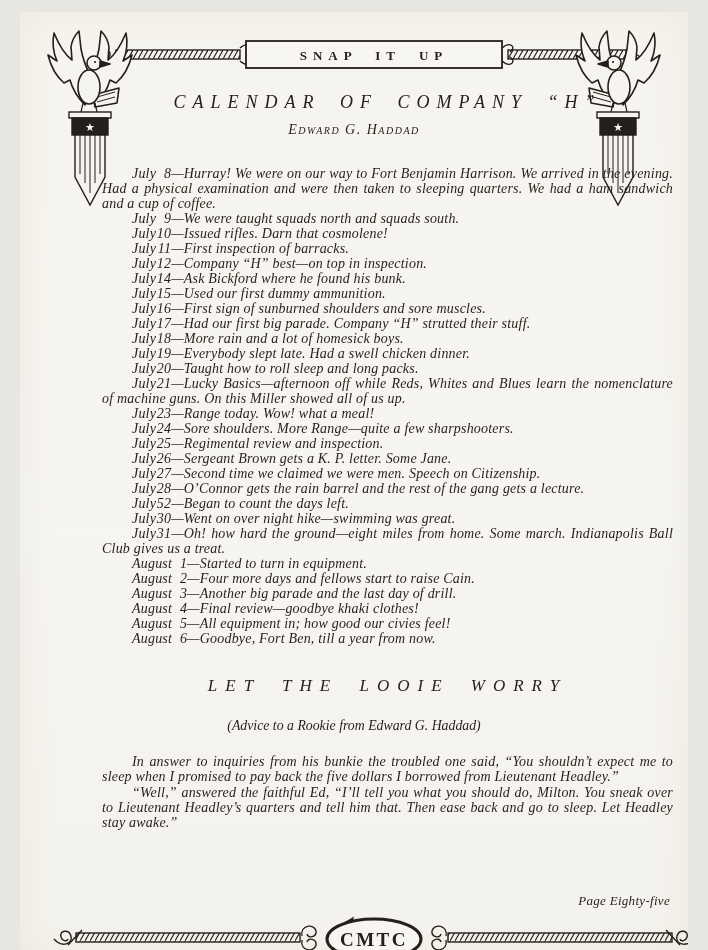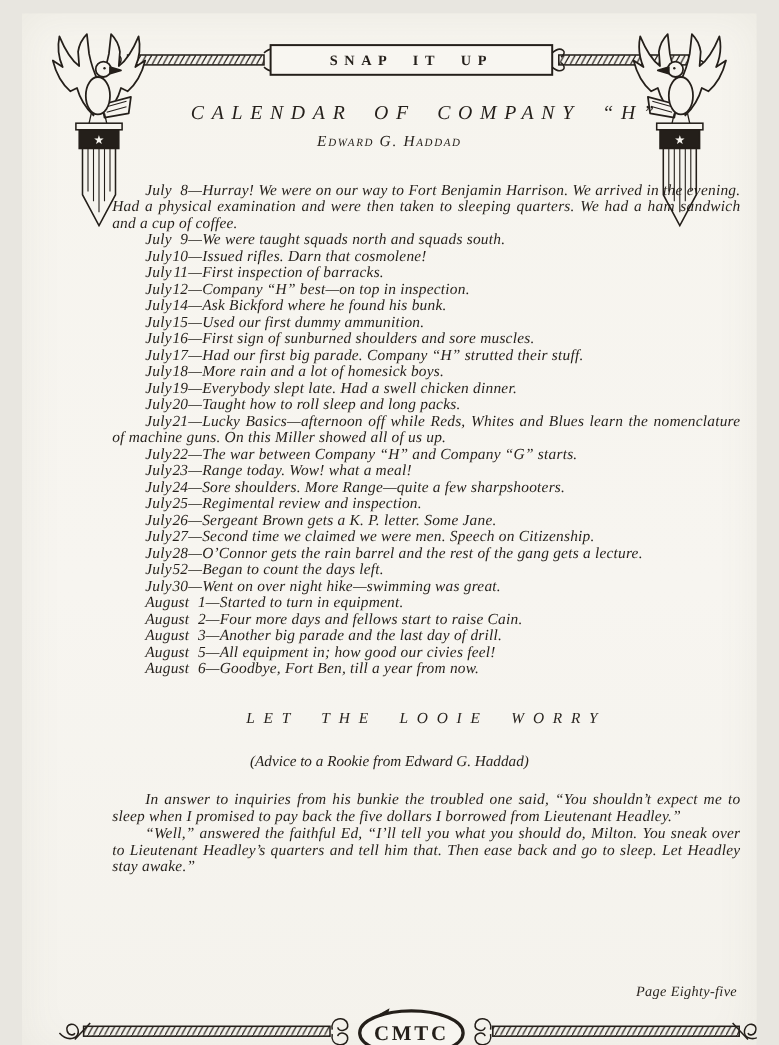--- a/index.html
+++ b/index.html
@@ -9,21 +9,21 @@
     font-family:"Liberation Serif","DejaVu Serif",serif;color:#241f1a;
     box-shadow:inset 0 0 40px rgba(120,110,90,0.08);
   }
   .content{position:absolute;left:0;top:0;right:0;bottom:0;padding:0 15px 16px 82px;font-style:italic;}
   .center-full{margin-left:-82px;margin-right:-15px;text-align:center;}
   .article-title{margin:80px 0 0 0;font-weight:normal;font-size:18px;letter-spacing:7px;word-spacing:8px;}
   .byline{margin-top:9px;font-variant:small-caps;font-size:14px;letter-spacing:1.5px;}
   .calendar{margin-top:28px;}
   .entry{margin:0;text-indent:30px;text-align:justify;font-size:14px;line-height:15px;letter-spacing:0.2px;}
   .entry .day{display:inline-block;min-width:15px;text-align:right;text-indent:0;}
-  .story-title{margin:30px 0 0 0;font-weight:normal;font-size:14px;letter-spacing:8px;word-spacing:9px;}
+  .story-title{margin:30px 0 0 0;font-weight:normal;font-size:17px;letter-spacing:8px;word-spacing:9px;}
   .story-subtitle{margin-top:22px;font-size:13.8px;}
   .story{margin-top:20px;}
   .story-para{margin:0;text-indent:30px;text-align:justify;font-size:14px;line-height:15.3px;letter-spacing:0.2px;}
   .page-number{position:absolute;right:18px;top:881px;font-style:italic;font-size:13px;letter-spacing:0.3px;}
   .banner-top{position:absolute;left:78px;top:20px;}
   .banner-bottom{position:absolute;left:30px;top:902px;}
   .eagle{position:absolute;top:13px;}
   .eagle-left{left:15px;}
   .eagle-right{right:15px;transform:scaleX(-1);}
   svg{display:block;}
@@ -125,45 +125,46 @@
         <p class="entry"><span class="month">July</span><span class="day">17</span><span>—Had our first big parade.  Company “H” strutted their stuff.</span></p>
 
         <p class="entry"><span class="month">July</span><span class="day">18</span><span>—More rain and a lot of homesick boys.</span></p>
 
         <p class="entry"><span class="month">July</span><span class="day">19</span><span>—Everybody slept late.  Had a swell chicken dinner.</span></p>
 
         <p class="entry"><span class="month">July</span><span class="day">20</span><span>—Taught how to roll sleep and long packs.</span></p>
 
         <p class="entry"><span class="month">July</span><span class="day">21</span><span>—Lucky Basics—afternoon off while Reds, Whites and Blues learn the nomenclature of machine guns.  On this Miller showed all of us up.</span></p>
 
-        <p class="entry"><span class="month">July</span><span class="day">22</span><span>—The war between Company “H” and Company “G” starts.</span></p>
 
         <p class="entry"><span class="month">July</span><span class="day">23</span><span>—Range today.  Wow! what a meal!</span></p>
 
         <p class="entry"><span class="month">July</span><span class="day">24</span><span>—Sore shoulders.  More Range—quite a few sharpshooters.</span></p>
 
         <p class="entry"><span class="month">July</span><span class="day">25</span><span>—Regimental review and inspection.</span></p>
 
         <p class="entry"><span class="month">July</span><span class="day">26</span><span>—Sergeant Brown gets a K. P. letter.  Some Jane.</span></p>
 
         <p class="entry"><span class="month">July</span><span class="day">27</span><span>—Second time we claimed we were men.  Speech on Citizenship.</span></p>
 
         <p class="entry"><span class="month">July</span><span class="day">28</span><span>—O’Connor gets the rain barrel and the rest of the gang gets a lecture.</span></p>
 
         <p class="entry"><span class="month">July</span><span class="day">52</span><span>—Began to count the days left.</span></p>
 
         <p class="entry"><span class="month">July</span><span class="day">30</span><span>—Went on over night hike—swimming was great.</span></p>
 
+        <p class="entry"><span class="month">July</span><span class="day">31</span><span>—Oh! how hard the ground—eight miles from home.  Some march.  Indianapolis Ball Club gives us a treat.</span></p>
 
         <p class="entry"><span class="month">August</span><span class="day">1</span><span>—Started to turn in equipment.</span></p>
 
         <p class="entry"><span class="month">August</span><span class="day">2</span><span>—Four more days and fellows start to raise Cain.</span></p>
 
         <p class="entry"><span class="month">August</span><span class="day">3</span><span>—Another big parade and the last day of drill.</span></p>
 
+        <p class="entry"><span class="month">August</span><span class="day">4</span><span>—Final review—goodbye khaki clothes!</span></p>
 
         <p class="entry"><span class="month">August</span><span class="day">5</span><span>—All equipment in; how good our civies feel!</span></p>
 
         <p class="entry"><span class="month">August</span><span class="day">6</span><span>—Goodbye, Fort Ben, till a year from now.</span></p>
       </div>
 
     <h2 class="story-title center-full">LET THE LOOIE WORRY</h2>
     <div class="story-subtitle center-full">(Advice to a Rookie from Edward G. Haddad)</div>
 
     <div class="story">

